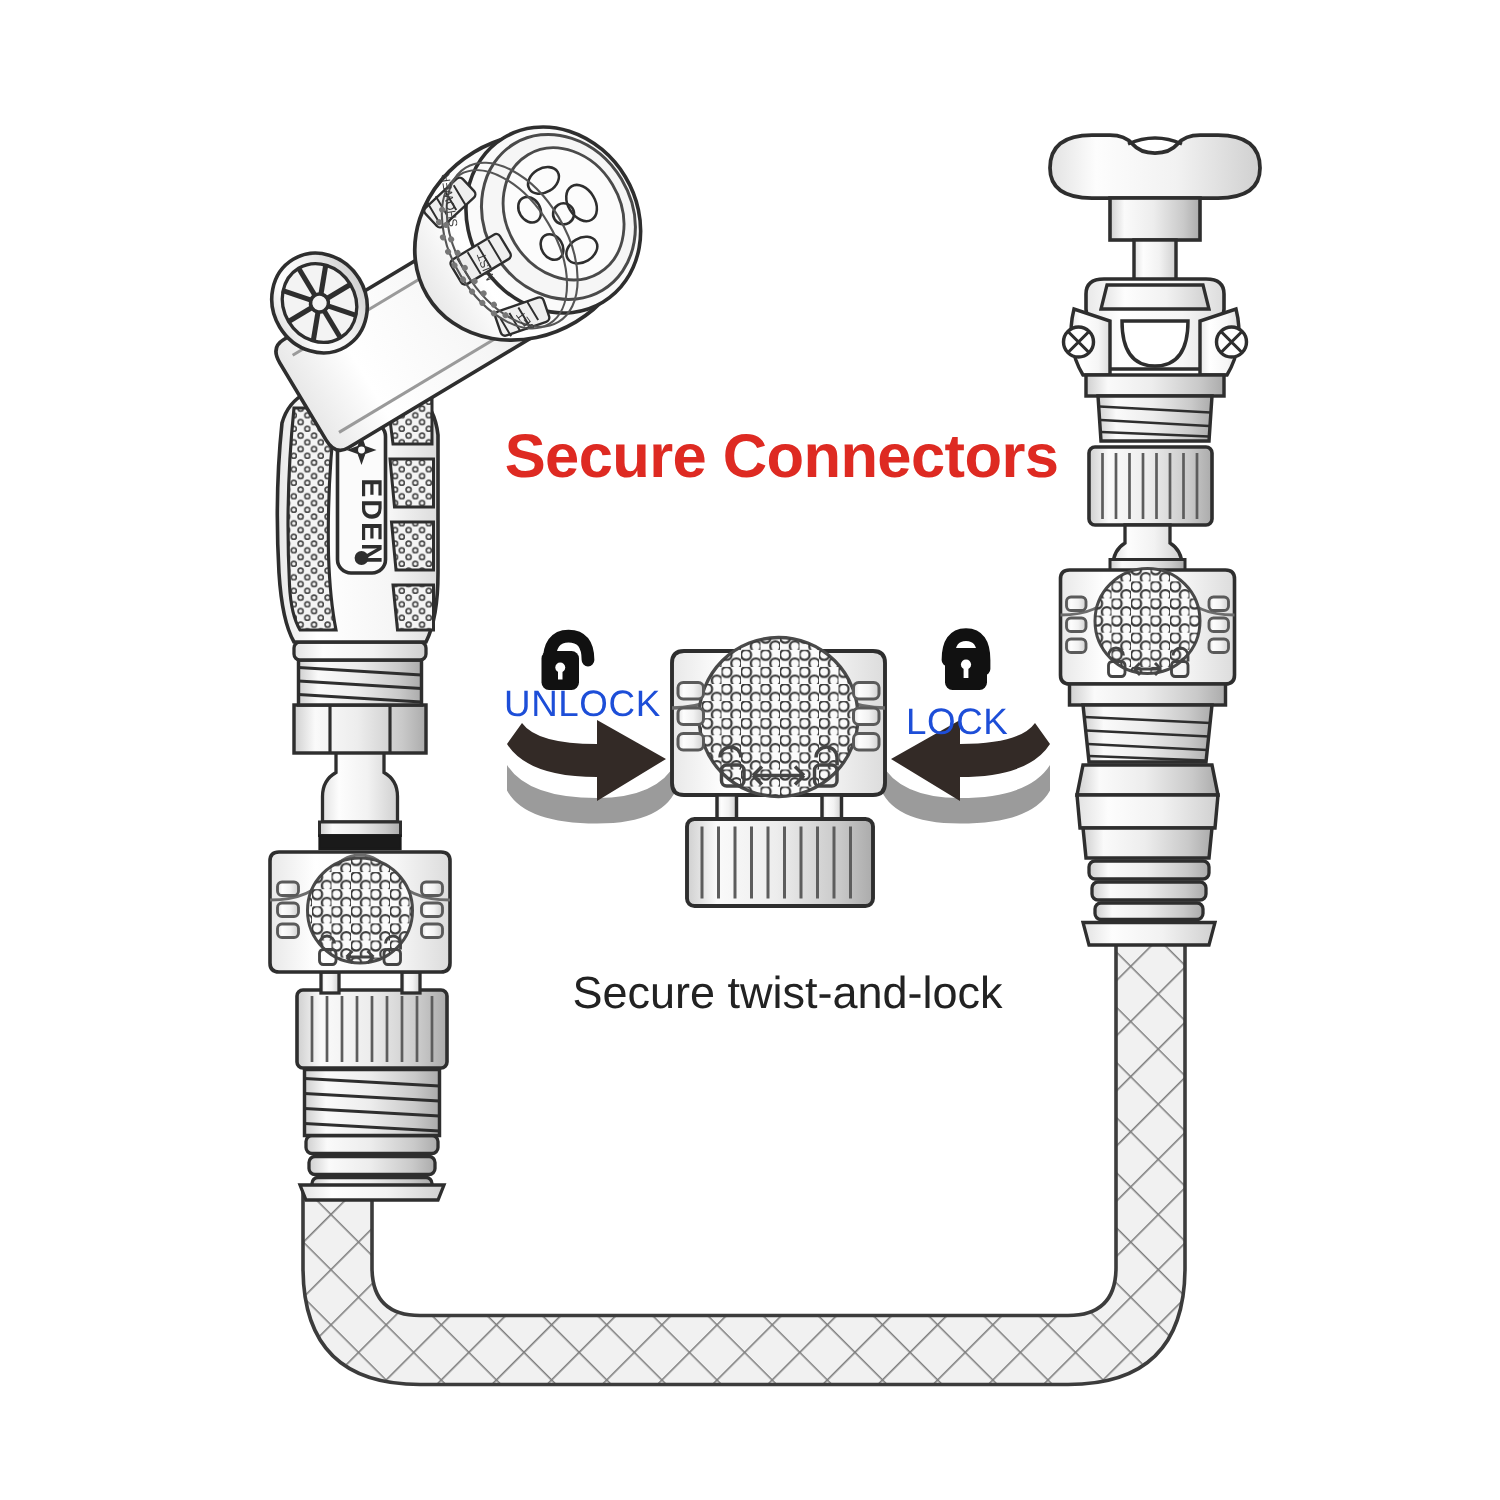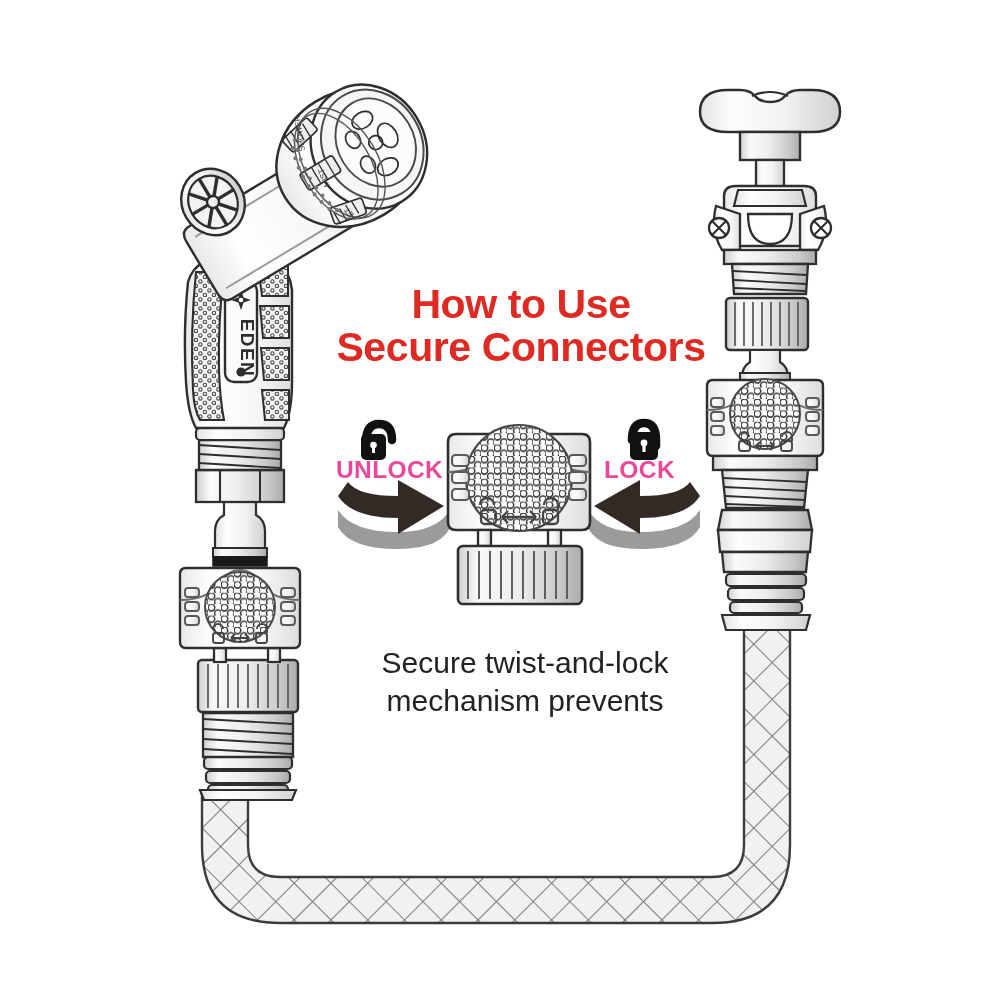--- a/index.html
+++ b/index.html
@@ -38,27 +38,27 @@
     letter-spacing: -0.4px;
     color: #de2a22;
     user-select: none;
   }
   .title-line { display: block; white-space: nowrap; }
 
   .step-label {
     position: absolute;
     font-size: 24.5px;
     letter-spacing: 0.4px;
-    color: #ec4899;
-    font-weight: bold;
+    color: #1d4ed8;
+    font-weight: normal;
     white-space: nowrap;
     user-select: none;
   }
   #unlock-label { left: 336px; top: 456px; }
-  #lock-label   { left: 604px; top: 456px; }
+  #lock-label   { left: 604px; top: 468px; }
 
   .caption-block {
     position: absolute;
     left: 330px; top: 644px;
     width: 390px;
     text-align: center;
     font-size: 30px;
     line-height: 1.28;
     color: #222222;
     user-select: none;
@@ -467,25 +467,23 @@
 
     <g>
       <path d="M632 440 q0 -17 12 -17 q12 0 12 17 l0 6" fill="none" stroke="#111111" stroke-width="8.5" stroke-linecap="round"></path>
       <rect x="630" y="432" width="28" height="28" rx="5" fill="#111111"></rect>
       <circle cx="644" cy="443" r="3.4" fill="#ffffff"></circle>
       <rect x="642.4" y="443" width="3.2" height="9" fill="#ffffff"></rect>
     </g>
   </svg>
 
   <div class="title-block">
-    <span class="title-line">How to Use</span>
     <span class="title-line">Secure Connectors</span>
   </div>
 
   <div class="step-label" id="unlock-label">UNLOCK</div>
   <div class="step-label" id="lock-label">LOCK</div>
 
   <div class="caption-block">
     <span class="caption-line">Secure twist-and-lock</span>
-    <span class="caption-line">mechanism prevents</span>
   </div>
 
 </div>
 
 </body></html>

